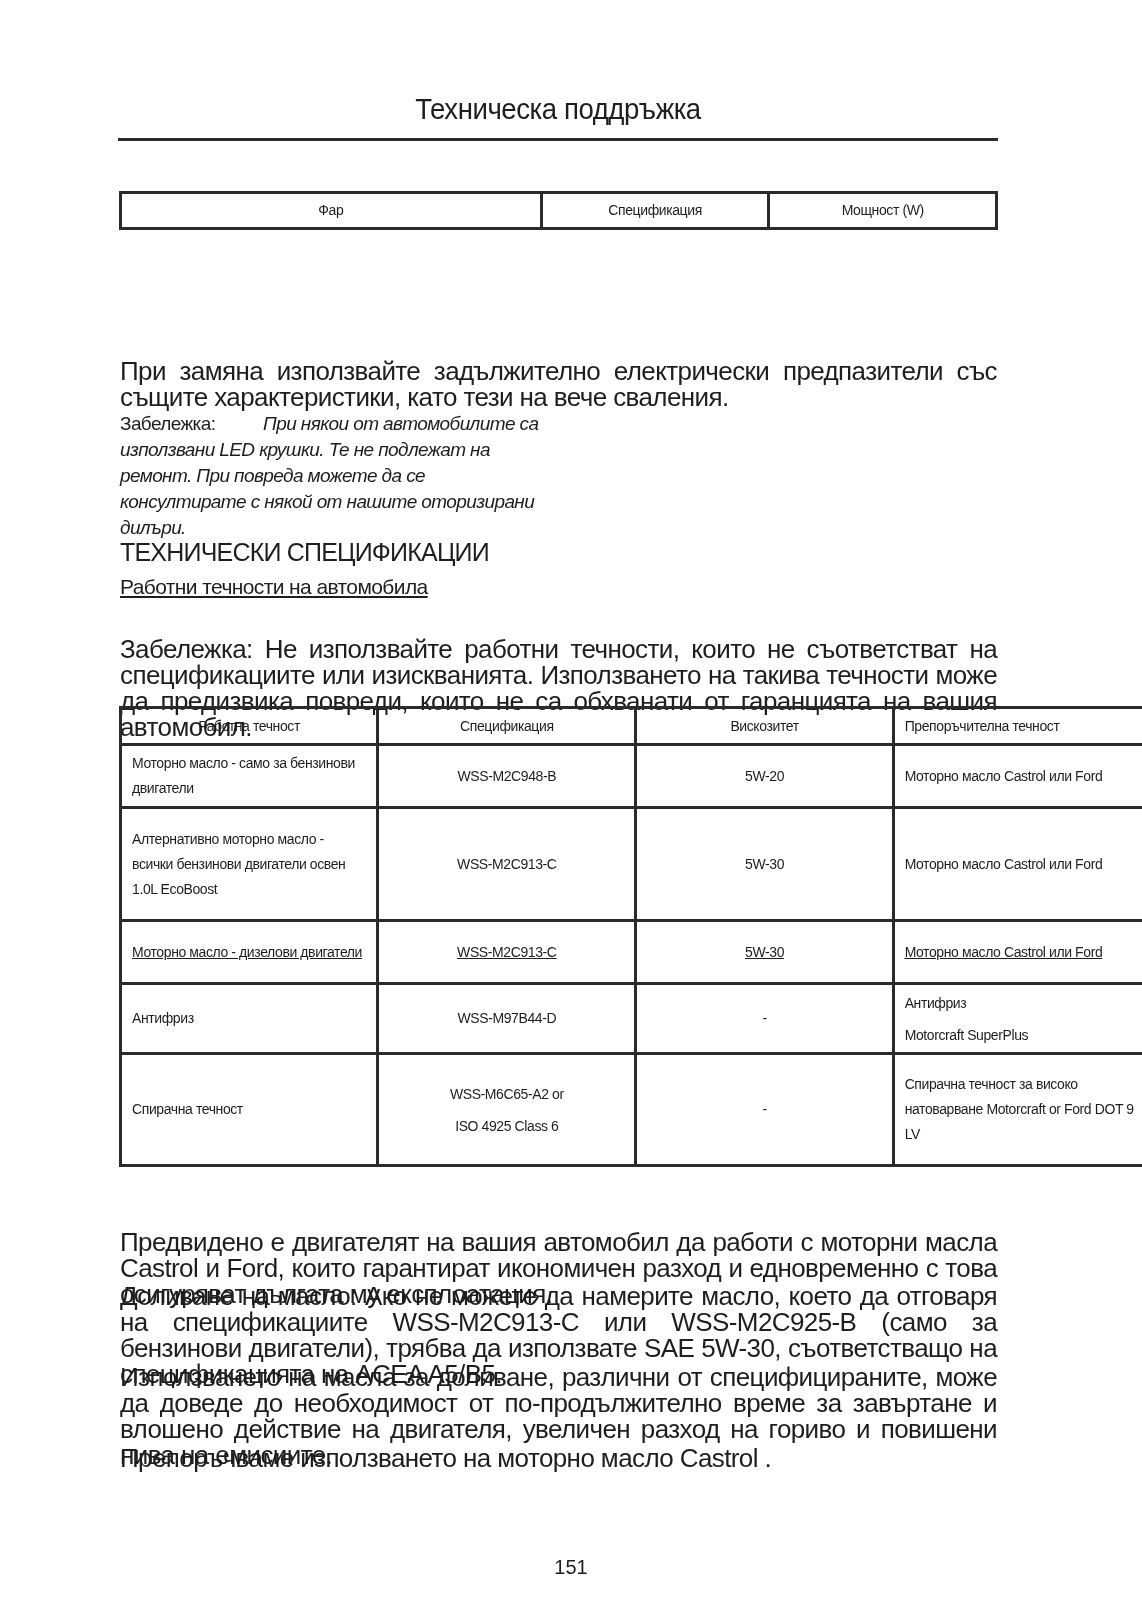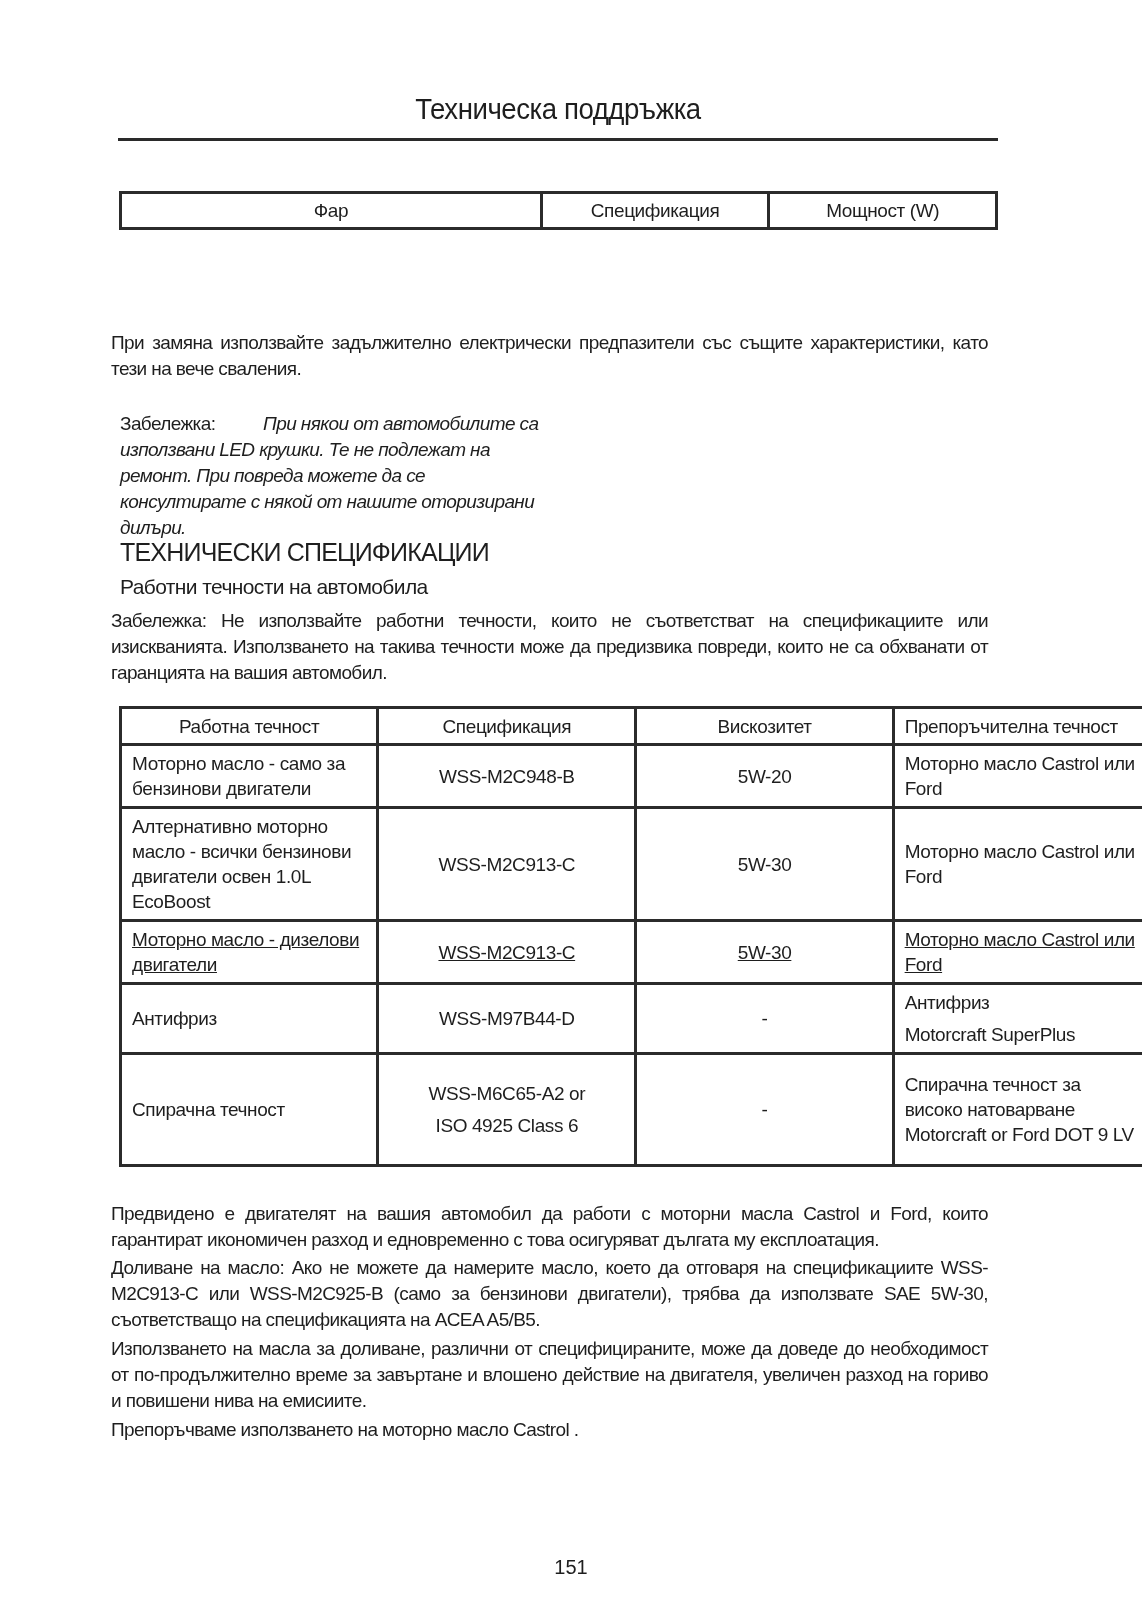--- a/index.html
+++ b/index.html
@@ -11,40 +11,40 @@
     position: absolute; left: 118px; width: 880px; top: 92px;
     text-align: center; font-size: 30px; letter-spacing: -0.5px;
     transform: scaleX(0.92); transform-origin: center;
   }
   .title-rule {
     position: absolute; left: 118px; width: 880px; top: 138px; height: 0;
     border-top: 3px solid #2a2a2a;
   }
   table {
     position: absolute; border-collapse: collapse; table-layout: fixed;
-    font-size: 19px; letter-spacing: -0.4px;
+    font-size: 14px; letter-spacing: -0.4px;
   }
   td, th {
     border: 3px solid #2b2b2b; font-weight: normal; padding: 0 10px;
     vertical-align: middle; line-height: 25px;
   }
   .c { text-align: center; }
   .l { text-align: left; }
   #bulb-table { left: 119px; top: 191px; width: 879px; }
   #bulb-table th, #bulb-table td { height: 33px; }
   #fluid-table { left: 119px; top: 706px; width: 1034px; }
   #fluid-table th { height: 34px; }
   .para {
-    position: absolute; left: 111px; width: 877px; font-size: 19px;
-    line-height: 26px; text-align: justify; letter-spacing: -0.6px;
+    position: absolute; left: 120px; width: 877px; font-size: 26px;
+    line-height: 26px; text-align: justify; letter-spacing: -0.6px; margin-top: 28px;
   }
   .note-box { position: absolute; left: 120px; width: 430px; font-size: 19px; line-height: 26px; letter-spacing: -0.6px; }
   .note-box .it { font-style: italic; margin-left: 43px; }
   .sec-h { position: absolute; left: 120px; font-size: 25px; letter-spacing: -0.8px; }
-  .sub-h { position: absolute; left: 120px; font-size: 21px; letter-spacing: -0.6px; }
+  .sub-h { position: absolute; left: 120px; font-size: 21px; letter-spacing: -0.6px; text-decoration: underline; }
   .page-num { position: absolute; left: 0; width: 1142px; text-align: center; top: 1508px; font-size: 20px; margin-top: 48px; }
 </style>
 </head>
 <body>
 
 <div class="page-title">Техническа поддръжка</div>
 <div class="title-rule"></div>
 
 <table id="bulb-table">
   <colgroup>

